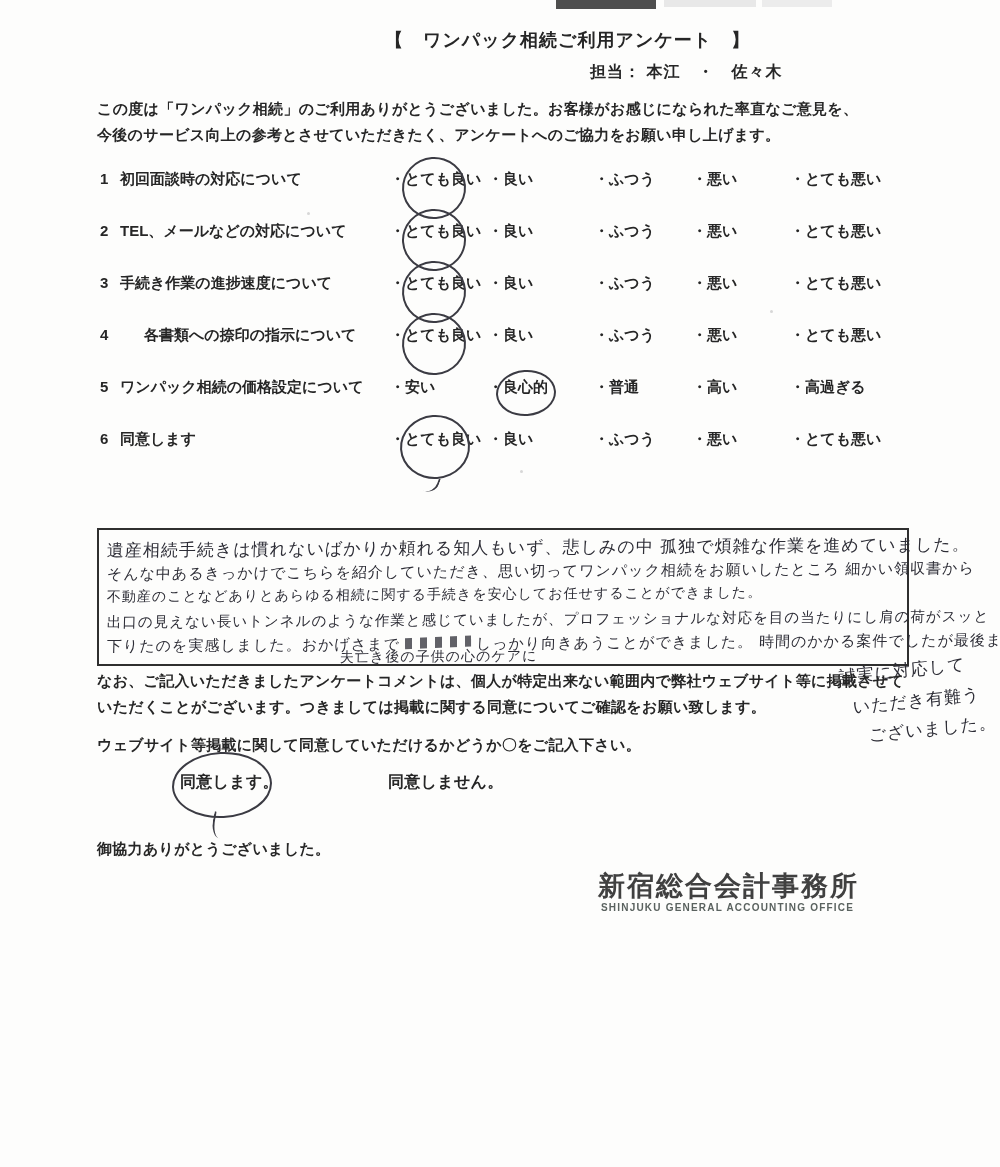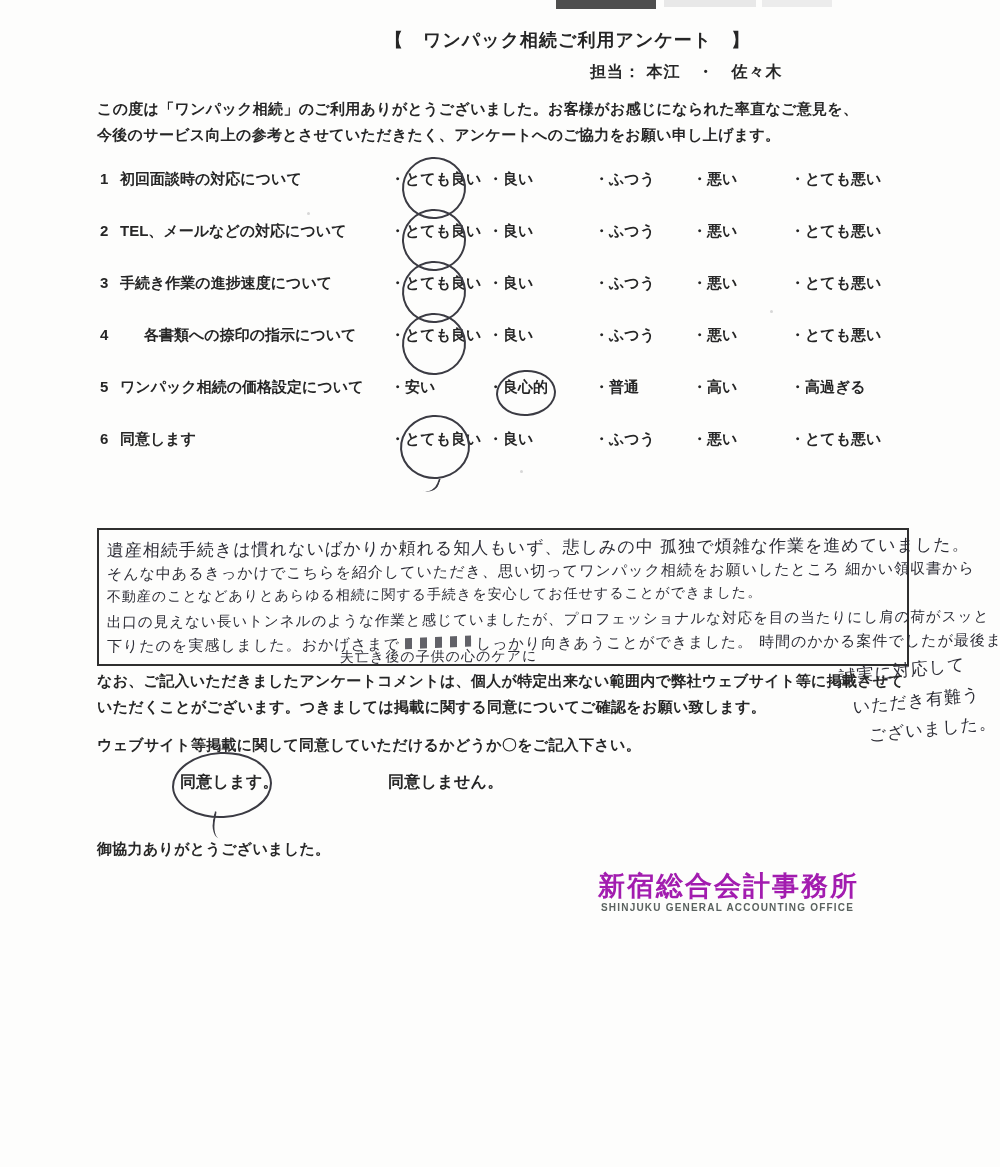--- a/index.html
+++ b/index.html
@@ -52,21 +52,21 @@
   .insertion{font-size:14px;}
   .margin-note{font-size:17px;transform:rotate(-6deg) skewX(-2deg);transform-origin:left top;}
   .consent-circle{
     position:absolute;left:172px;top:752px;width:96px;height:62px;
     border:2px solid #3b3b43;border-radius:50%;transform:rotate(-3deg);
   }
   .consent-circle::after{
     content:'';position:absolute;left:36px;bottom:-22px;width:12px;height:26px;
     border-left:2px solid #3b3b43;border-radius:0 0 0 70%;transform:rotate(14deg);
   }
-  .logo-jp{font-size:27px;font-weight:600;letter-spacing:2px;color:#a21caf;
+  .logo-jp{font-size:27px;font-weight:600;letter-spacing:2px;color:#404040;
     font-family:"Liberation Serif","DejaVu Serif",serif;}
   .logo-en{font-size:10px;letter-spacing:1.2px;color:#5a625f;font-weight:600;}
   .speck{position:absolute;width:3px;height:3px;border-radius:50%;background:#d7d7d7;}
 </style>
 </head>
 <body>
 
 <div class="page">
 
   <div class="scan-strip" style="left:556px;width:100px;height:9px;background:#4e4e4e;"></div>

